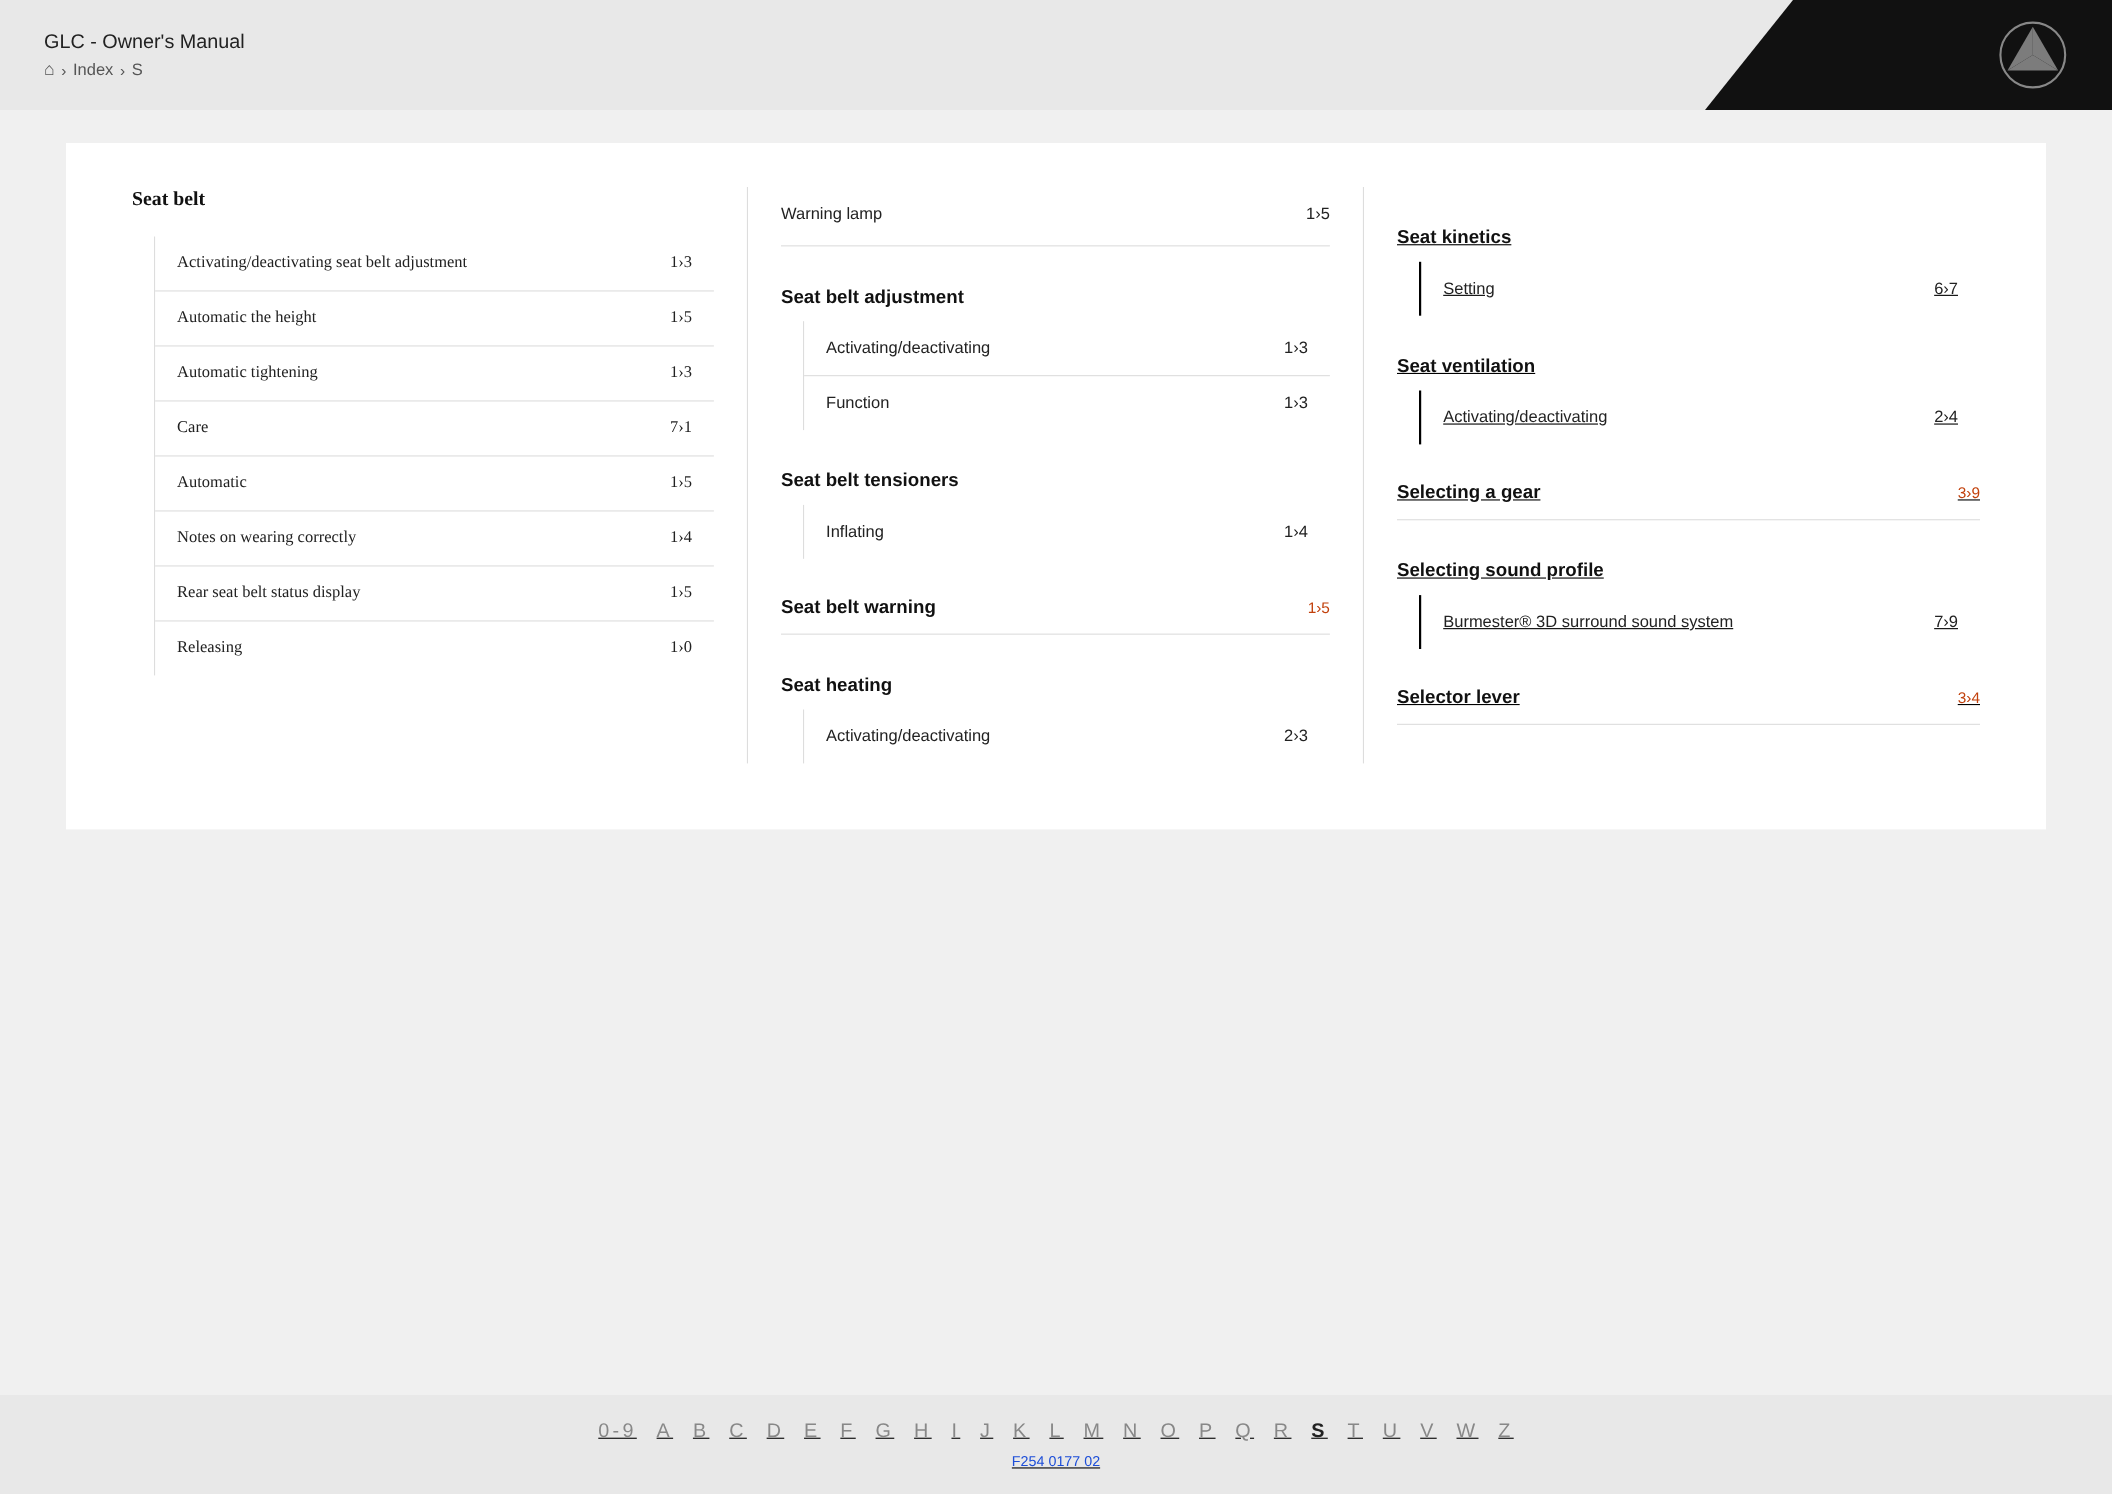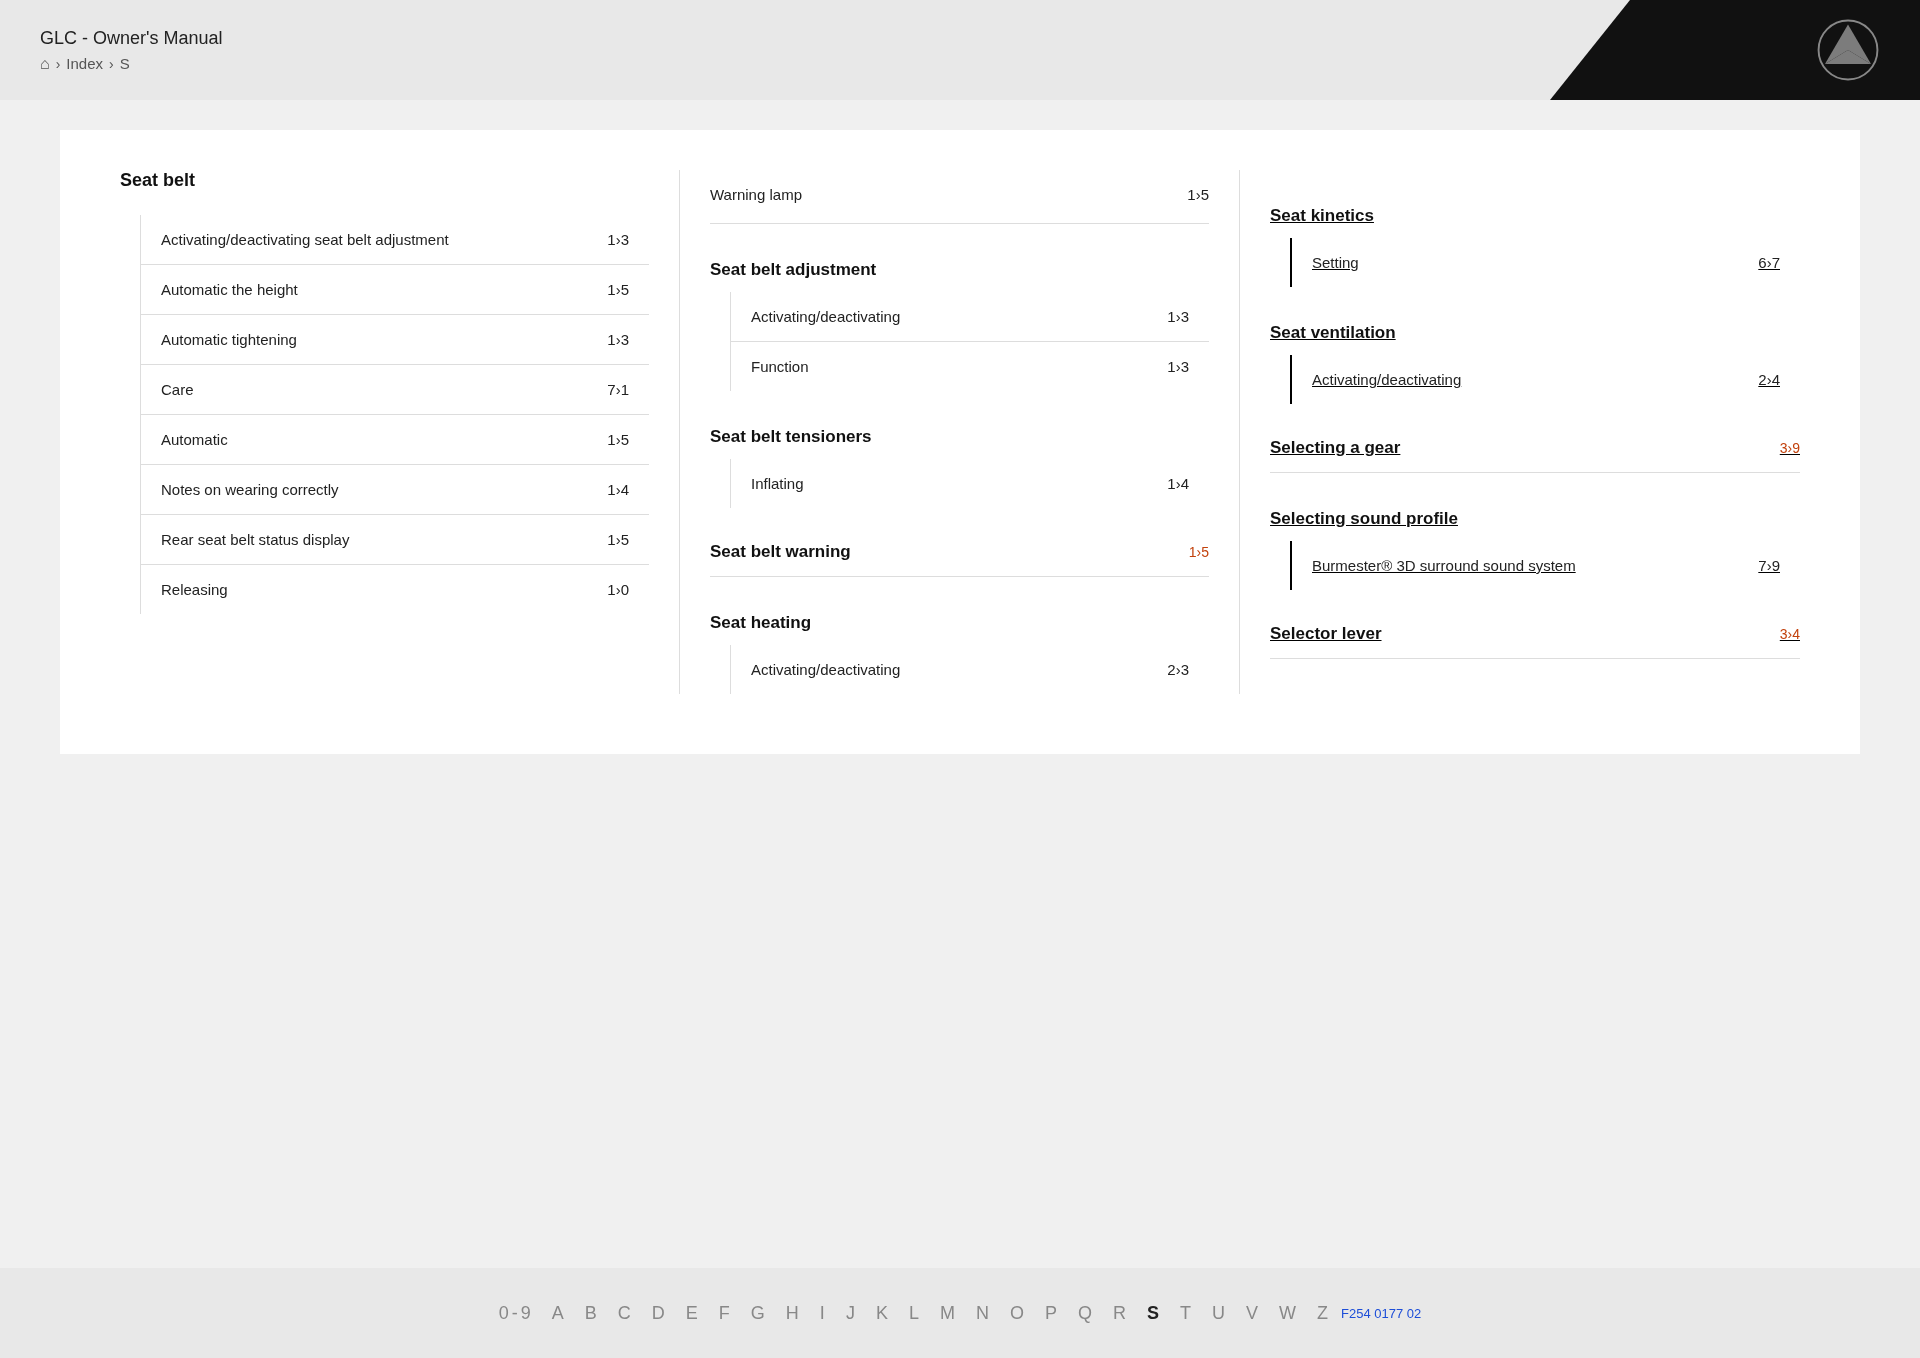--- a/index.html
+++ b/index.html
@@ -47,21 +47,21 @@
     }
 
     
     .columns {
       display: grid;
       grid-template-columns: 1fr 1fr 1fr;
       gap: 0;
     }
 
     .col { padding: 0 30px; }
-    .col:first-child { padding-left: 0; border-right: 1px solid #ddd; }
+    .col:first-child { padding-left: 0; border-right: 1px solid #ddd; font-family: Liberation Serif, serif; }
     .col:last-child { padding-right: 0; text-decoration: underline; }
     .col:nth-child(2) { border-right: 1px solid #ddd; }
 
     
     .section-heading {
       font-size: 18px;
       font-weight: 700;
       color: #111;
       margin-bottom: 16px;
       padding-bottom: 8px;
@@ -107,27 +107,29 @@
       margin-top: 24px;
       margin-bottom: 0;
       padding: 12px 0;
     }
 
     
     .footer {
       background: #e8e8e8;
       height: 90px;
       display: flex;
+      flex-direction: column;
       align-items: center;
       justify-content: center;
       gap: 10px;
       position: fixed;
       bottom: 0;
       left: 0;
       width: 1920px;
+      text-decoration: underline;
     }
     .footer-alpha {
       display: flex;
       align-items: center;
       gap: 18px;
       font-size: 18px;
       color: #888;
       letter-spacing: 3px;
     }
     .footer-alpha .active {

